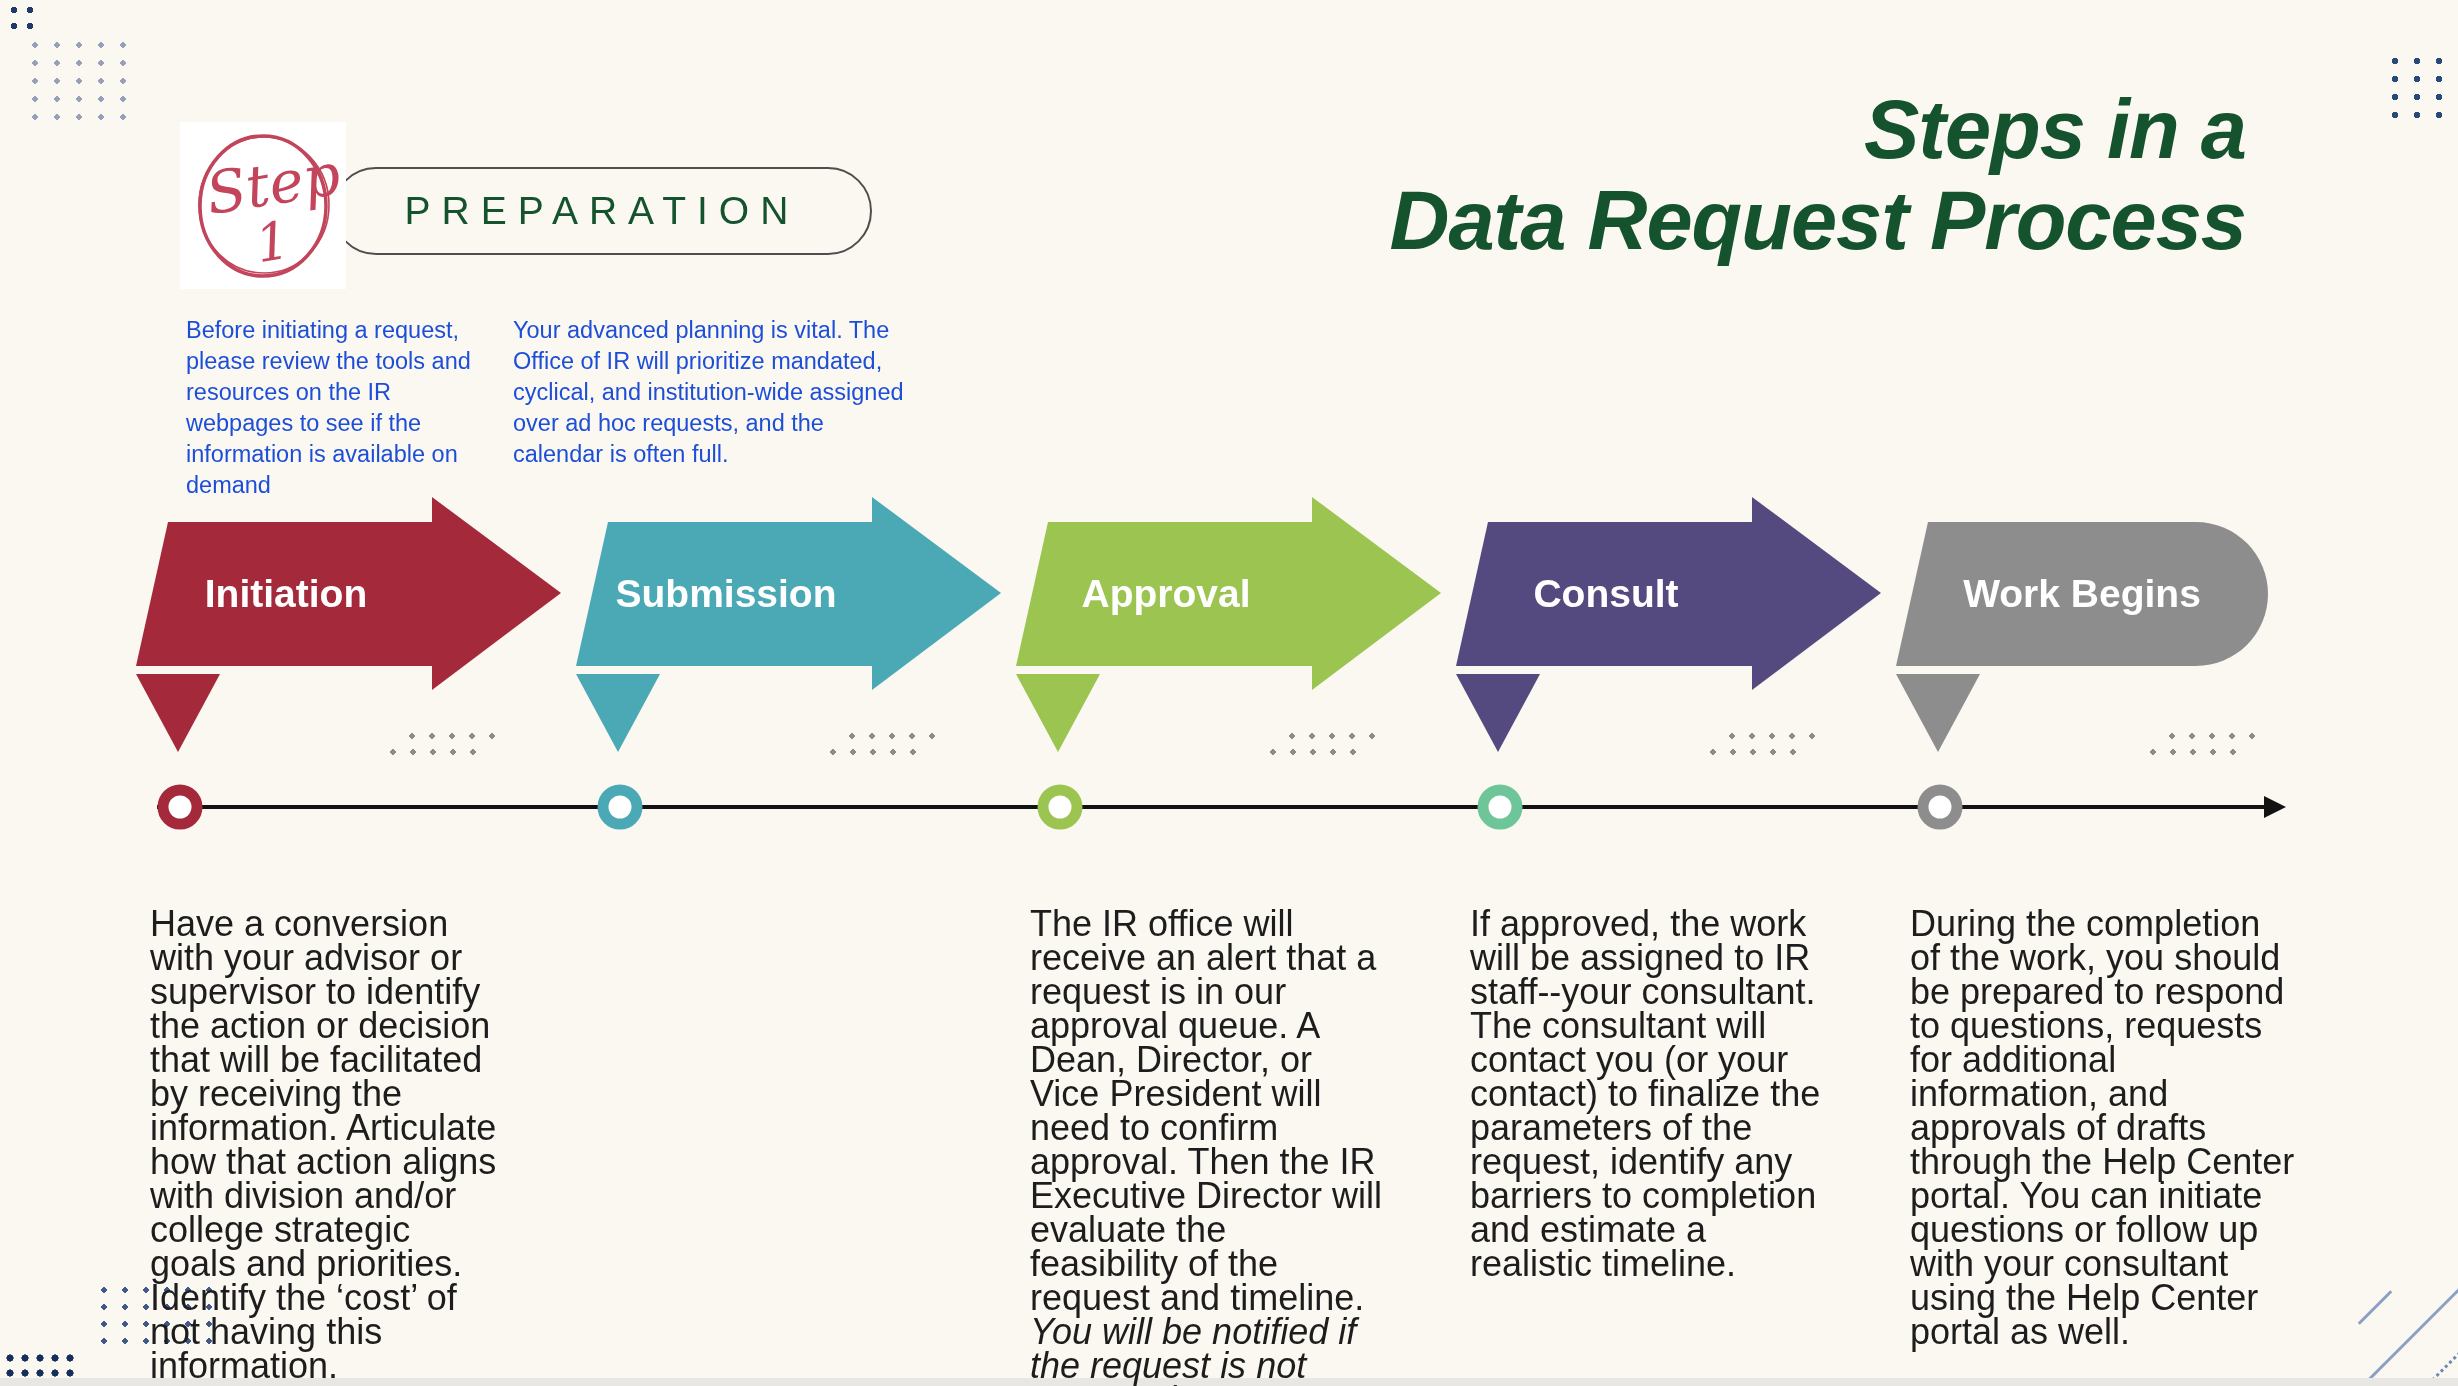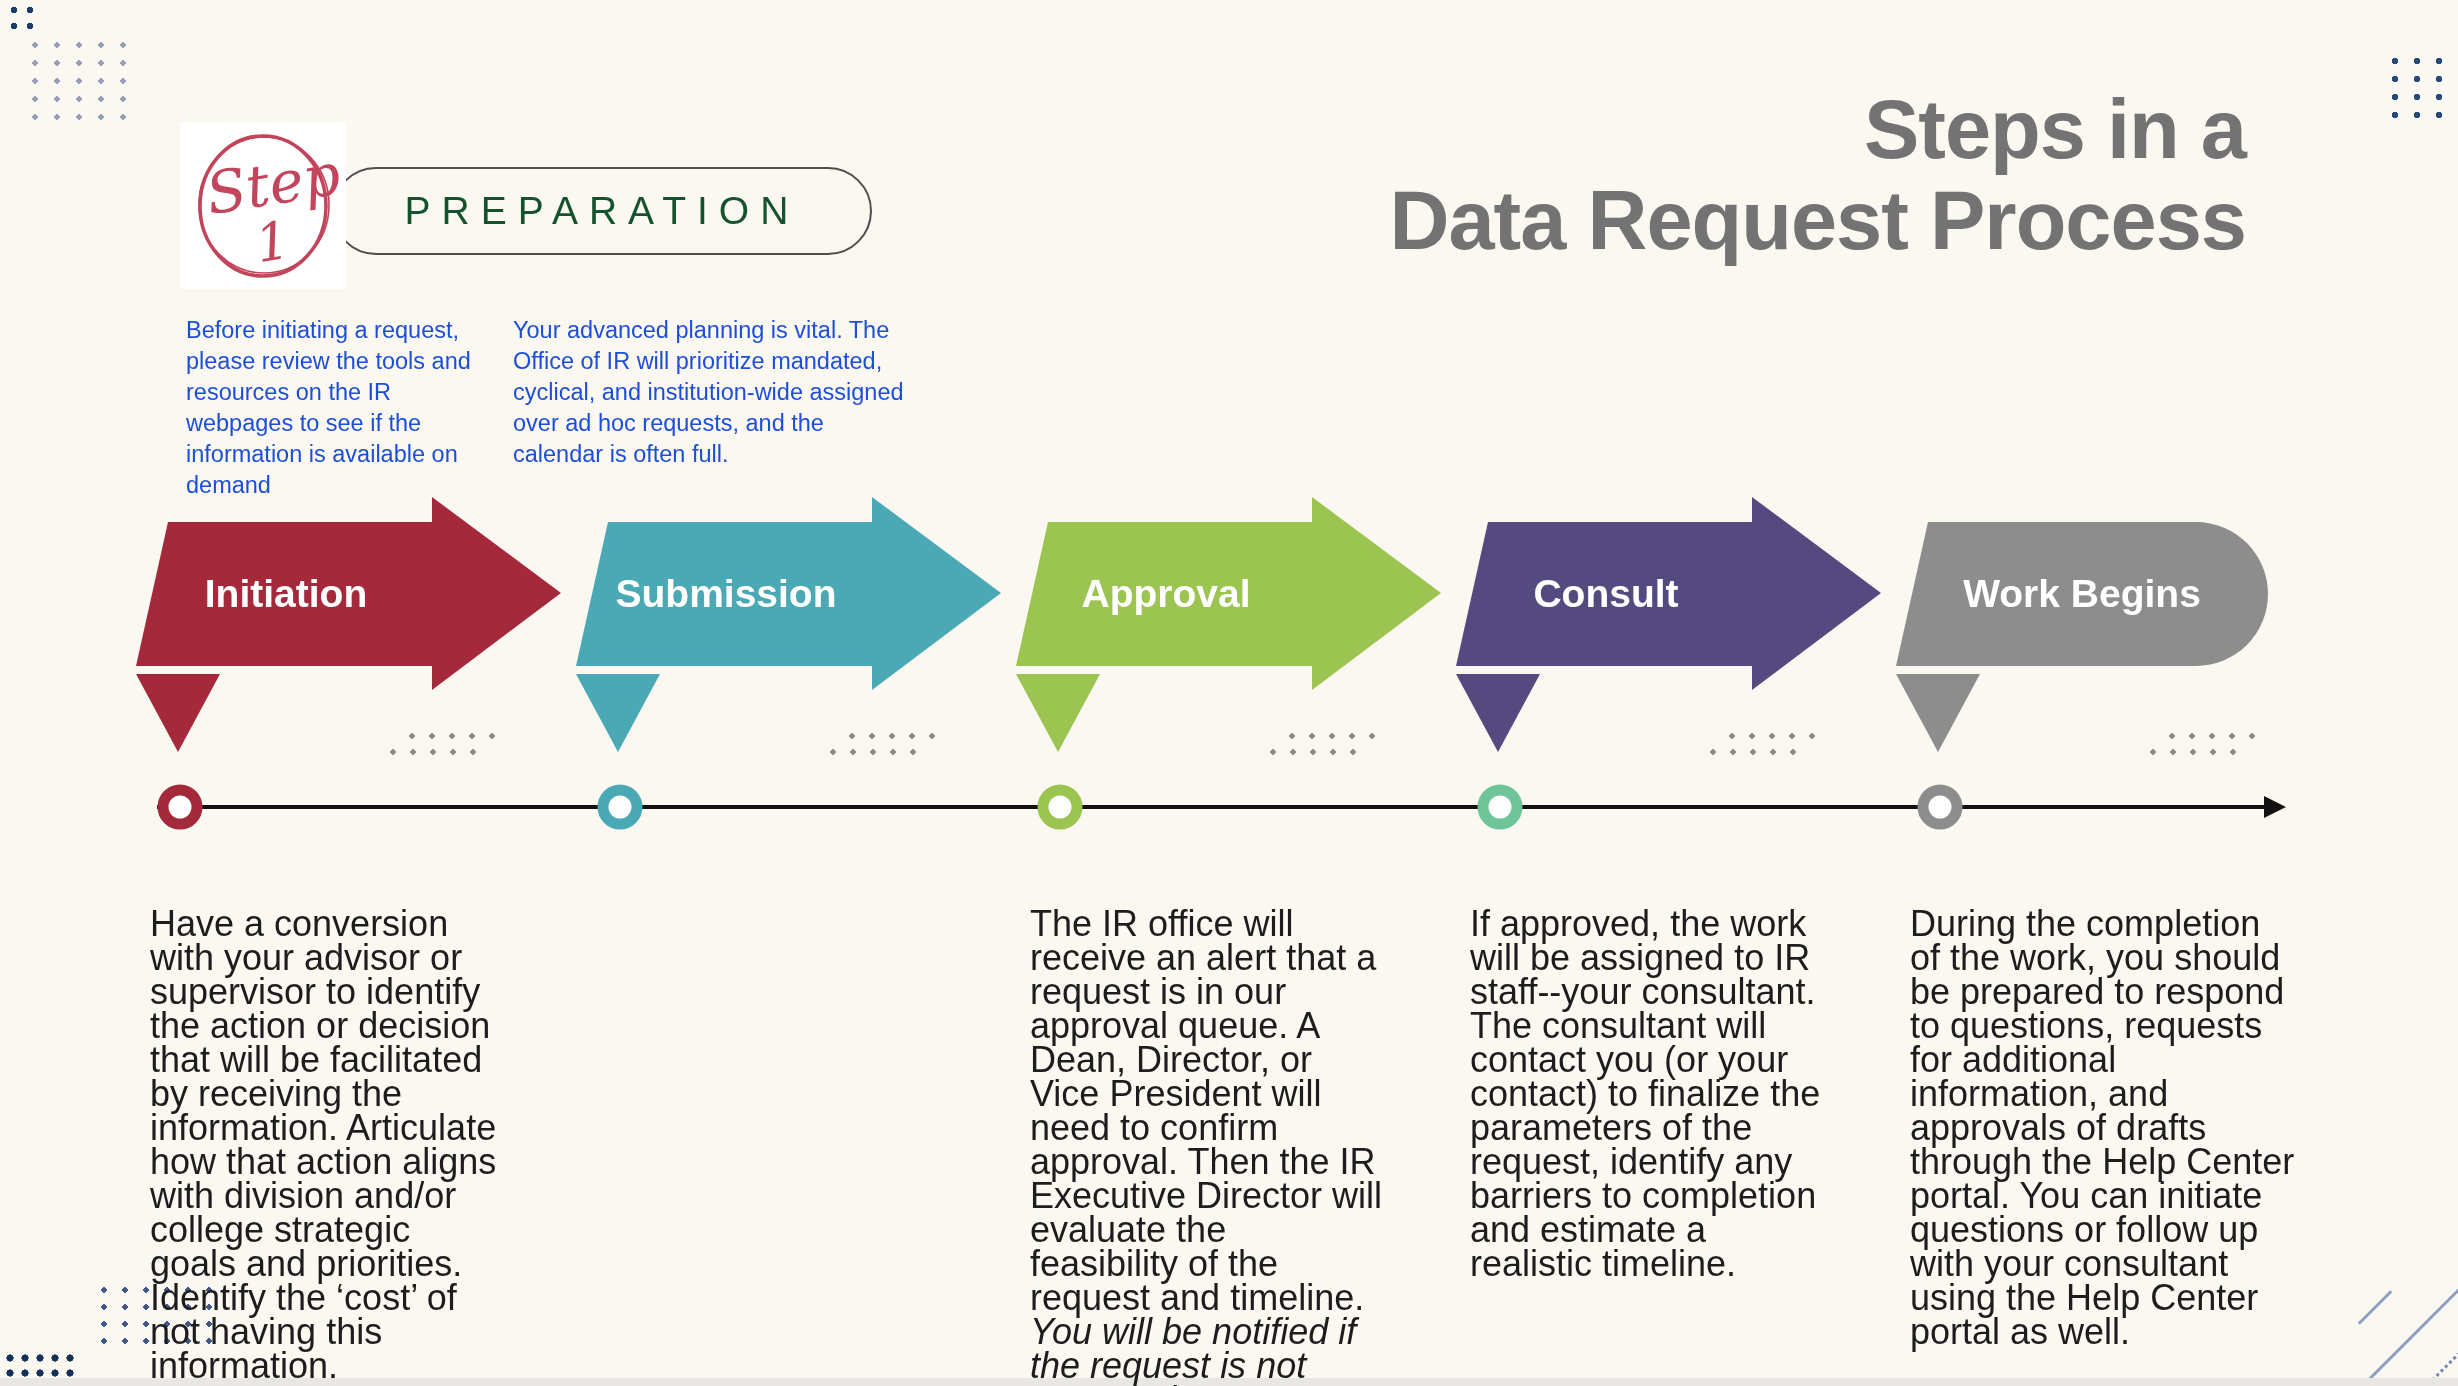--- a/index.html
+++ b/index.html
@@ -12,21 +12,21 @@
   .badge svg{position:absolute;left:0;top:0;}
   .badge .word{position:absolute;left:26px;top:28px;font:italic 58px "DejaVu Serif",serif;color:#C2455C;transform:rotate(-9deg);}
   .badge .num{position:absolute;left:76px;top:90px;font:italic 52px "DejaVu Serif",serif;color:#C2455C;transform:rotate(-9deg);}
   .pill{position:absolute;left:332px;top:167px;width:536px;height:84px;border:2.5px solid #4E4E4E;
     border-radius:48px;z-index:1;text-align:center;line-height:84px;font-size:39px;
     letter-spacing:11px;color:#14532d;}
   .intro{position:absolute;top:291px;font-size:23.5px;line-height:31px;color:#1d4ed8;}
   .intro1{left:186px;width:308px;}
   .intro2{left:513px;width:396px;}
   .title{position:absolute;top:84px;right:212px;text-align:right;font-weight:700;
-    font-size:83px;line-height:1.1;color:#737373;letter-spacing:-1px;}
+    font-size:83px;line-height:1.1;color:#14532d;letter-spacing:-1px;font-style:italic;}
   
   .col{position:absolute;top:0;width:430px;height:1348px;}
   .c1{left:140px}.c2{left:580px}.c3{left:1020px}.c4{left:1460px}.c5{left:1900px}
   .arrow{position:absolute;left:-4px;top:497px;width:425px;height:195px;overflow:visible;z-index:2;}
   .arrow text{fill:#ffffff;font-family:"Liberation Sans",sans-serif;font-weight:700;font-size:39px;text-anchor:middle;}
   .tri{position:absolute;left:-4px;top:674px;width:84px;height:78px;z-index:2;}
   .ring{position:absolute;left:17px;top:784px;width:46px;height:46px;z-index:4;}
   .dots-a,.dots-b{position:absolute;width:100px;height:10px;
     background-image:radial-gradient(circle at 10px 5px,#8C8C8C 2.6px,rgba(0,0,0,0) 2.7px);
     background-size:20px 10px;}

